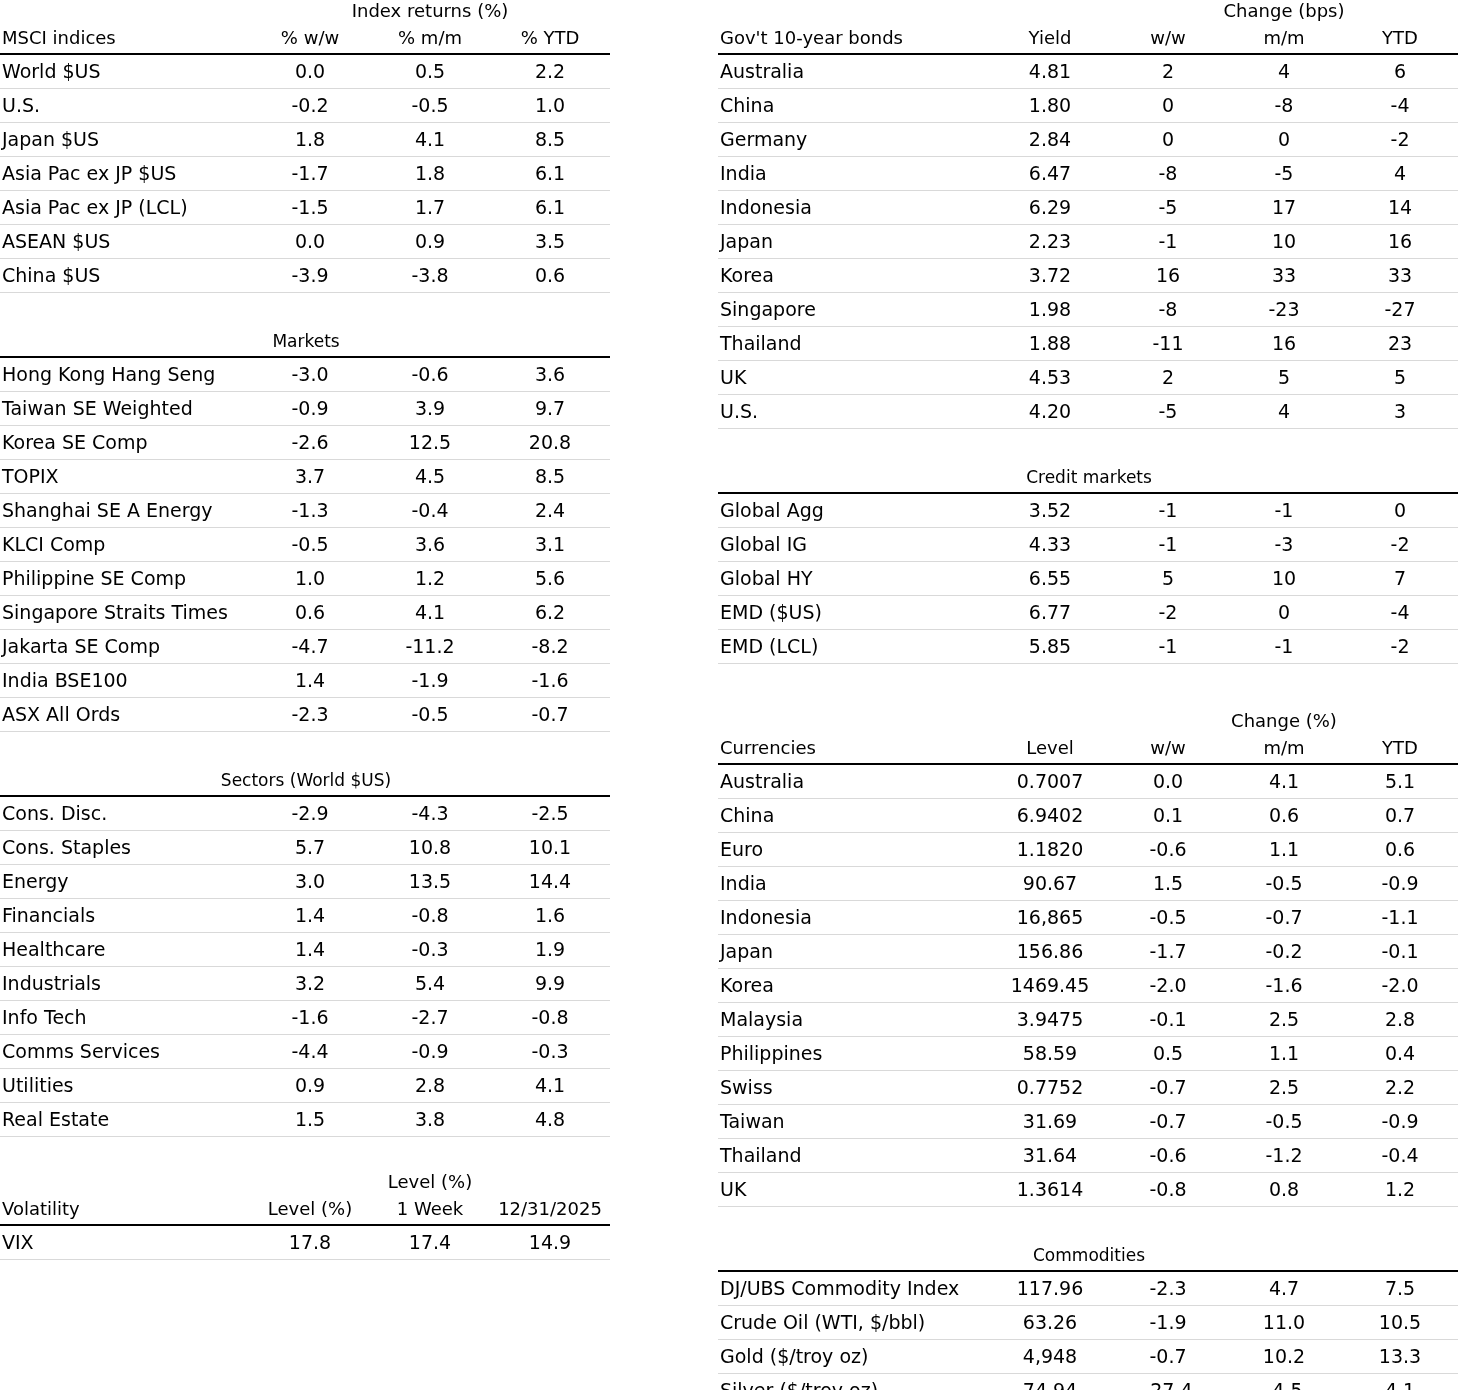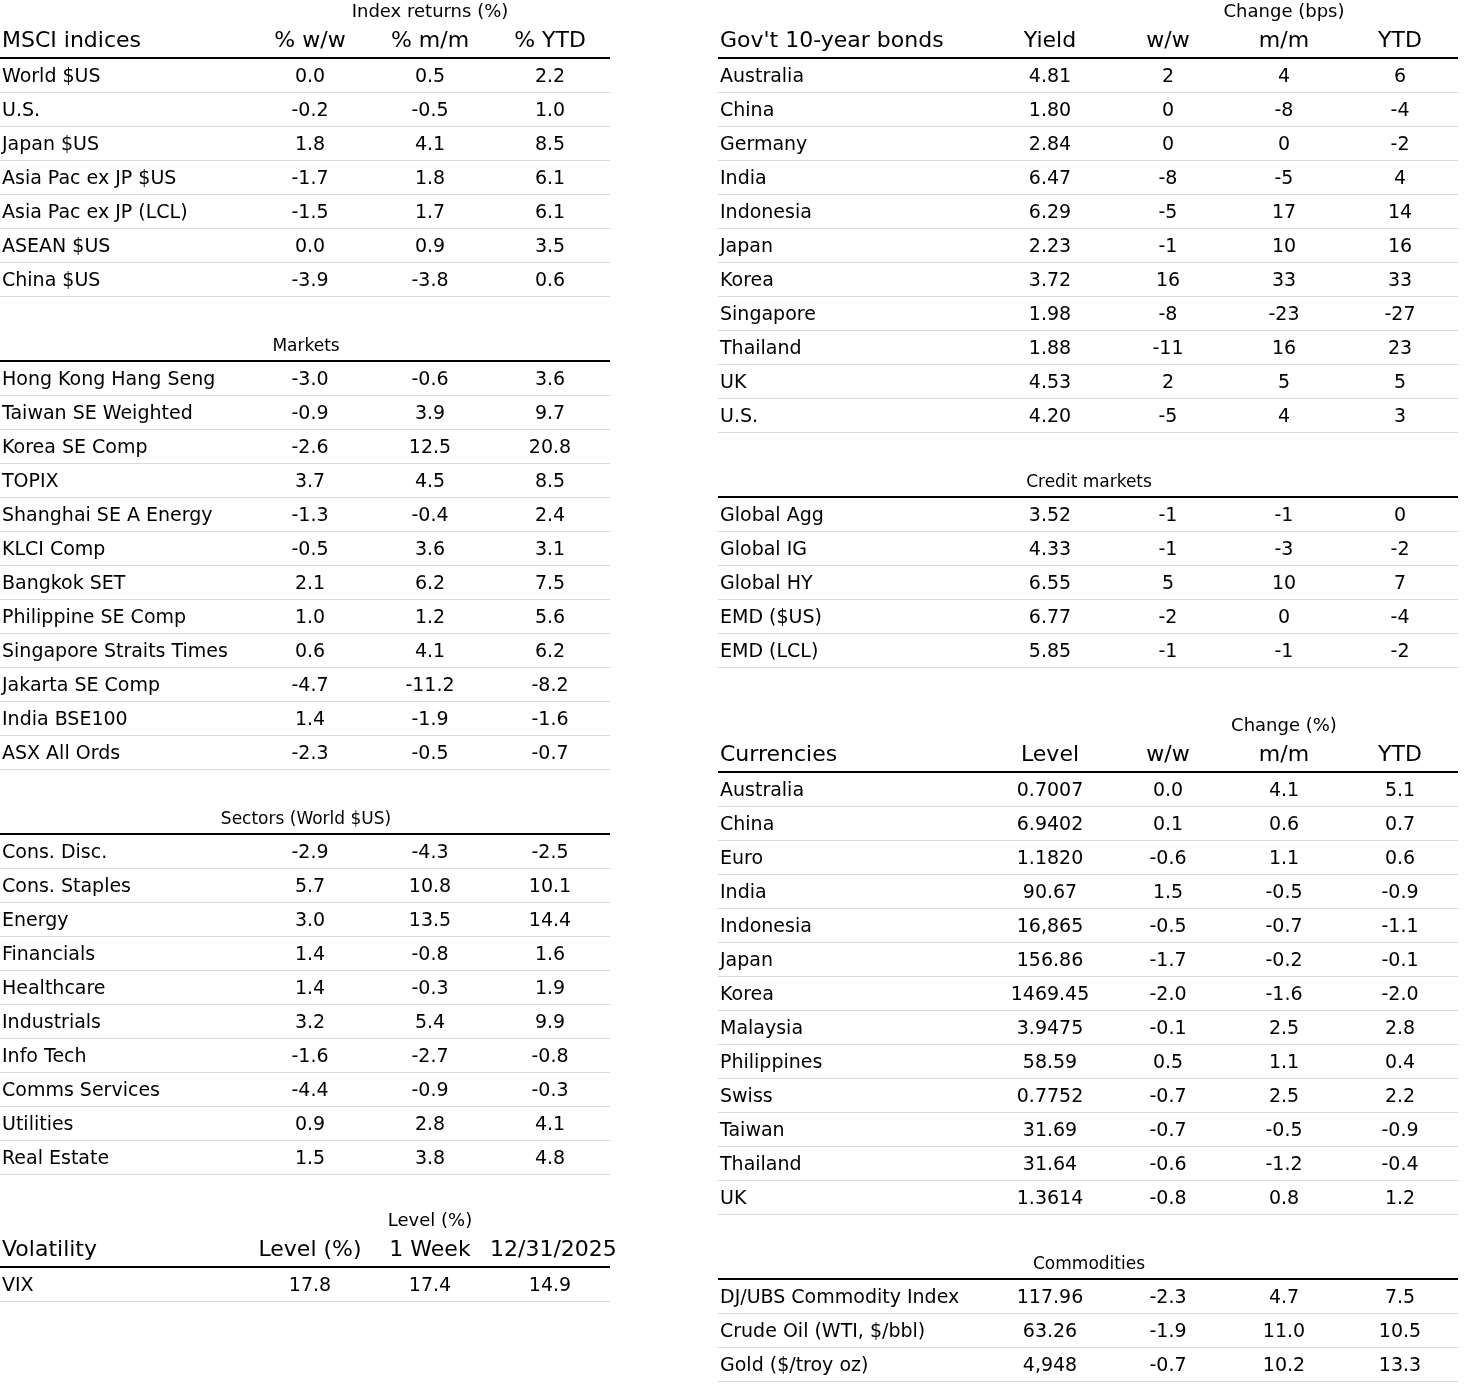--- a/index.html
+++ b/index.html
@@ -19,21 +19,21 @@
 
   .tbl{margin:0 0 0 0;}
   .spanhead{
     text-align:center;
     font-size:18px;
     padding-bottom:2px;
   }
   .spanhead-rule{border-bottom:1.5px solid #000;}
   .hdr td{
     padding:4px 0 5px 0;
-    font-size:22px;
+    font-size:18px;
     border-bottom:2.2px solid #000;
   }
   .hdr td.lbl{text-align:left;padding-left:2px;}
   .hdr td.num{text-align:center;}
   .sect td{
     padding:4px 0 5px 2px;
     font-size:17px;
     border-bottom:2.2px solid #000;
     text-align:center;
   }
@@ -180,26 +180,20 @@
             <td class="num">-0.4</td>
             <td class="num">2.4</td>
           </tr>
         <tr>
             <td class="lbl">KLCI Comp</td>
             <td class="num">-0.5</td>
             <td class="num">3.6</td>
             <td class="num">3.1</td>
           </tr>
         <tr>
-            <td class="lbl">Bangkok SET</td>
-            <td class="num">2.1</td>
-            <td class="num">6.2</td>
-            <td class="num">7.5</td>
-          </tr>
-        <tr>
             <td class="lbl">Philippine SE Comp</td>
             <td class="num">1.0</td>
             <td class="num">1.2</td>
             <td class="num">5.6</td>
           </tr>
         <tr>
             <td class="lbl">Singapore Straits Times</td>
             <td class="num">0.6</td>
             <td class="num">4.1</td>
             <td class="num">6.2</td>

